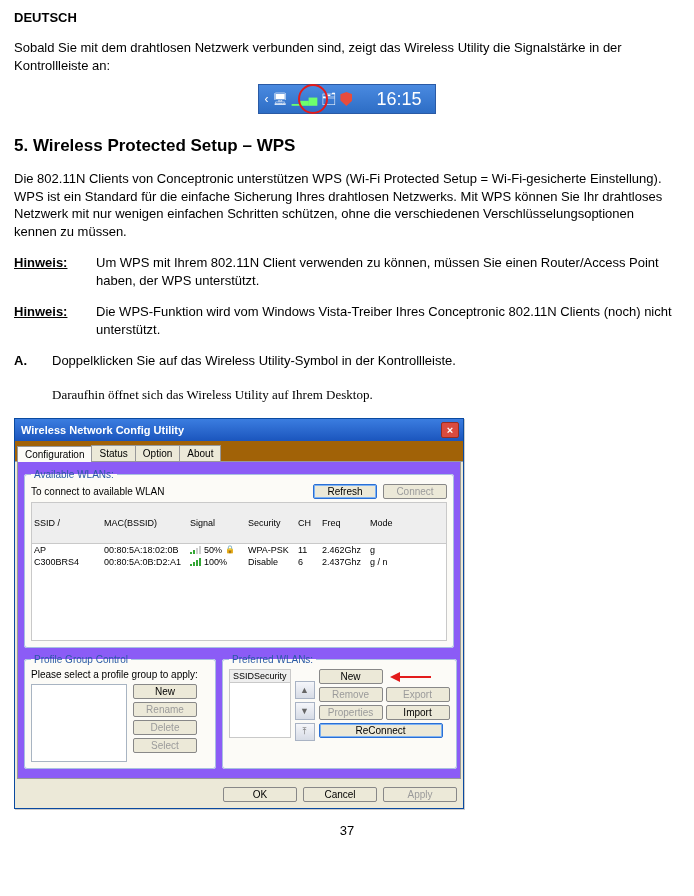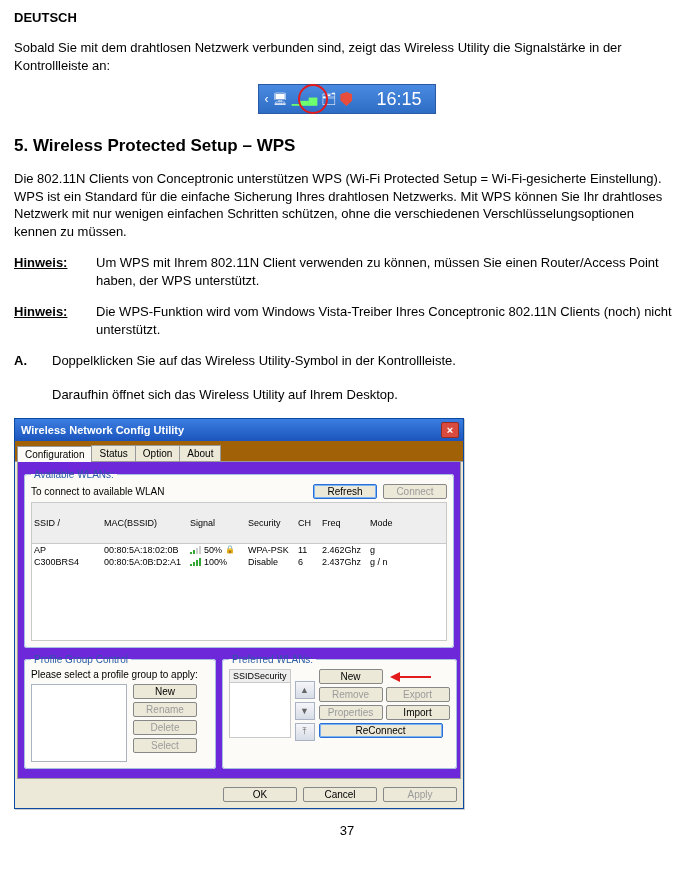--- a/index.html
+++ b/index.html
@@ -96,20 +96,21 @@
     font-weight: bold;
     flex: 0 0 auto;
     width: 20px;
   }
   .step-text {
     flex: 1;
   }
   .indent-para {
     margin: 16px 0 14px 38px;
     line-height: 1.35;
+    font-family: Liberation Serif, serif;
   }
   .dialog-wrap {
     display: flex;
     margin: 4px 0 2px 0;
   }
   .dialog {
     width: 448px;
     border: 1px solid #0a4aa0;
     background: #ece9d8;
     font-family: Tahoma, Arial, sans-serif;
@@ -153,21 +154,21 @@
     background: #ece9d8;
     margin-right: -1px;
   }
   .tab.active {
     background: #fcfbf7;
     position: relative;
     top: 1px;
   }
   .panel {
     padding: 4px 6px 6px 6px;
-    background: #6d28d9;
+    background: #8b5cf6;
     border: 1px solid #999;
     border-top: none;
     margin: 0 2px 4px 2px;
   }
   fieldset {
     border: 1px solid #a8c0e0;
     border-radius: 3px;
     margin: 3px 0;
     padding: 4px 6px 6px 6px;
     background: #fcfbf7;

